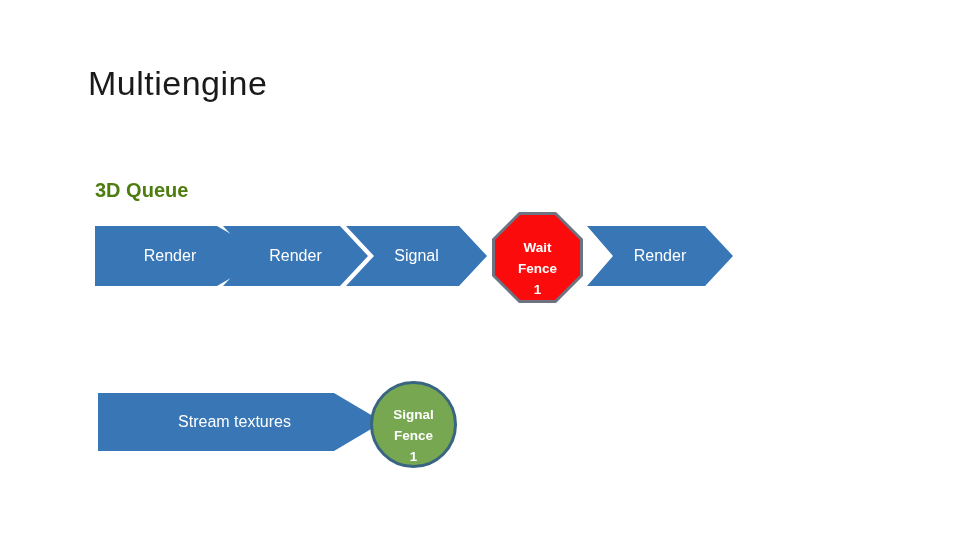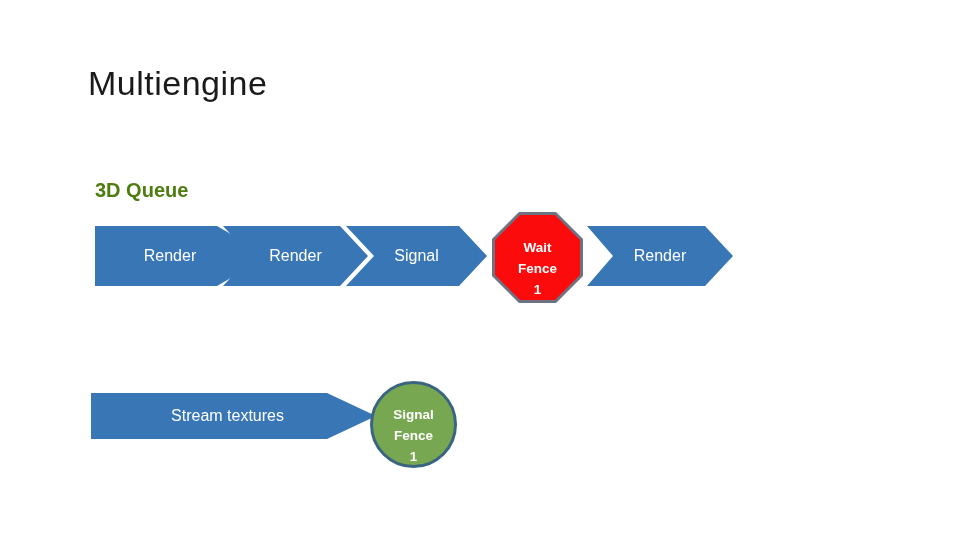--- a/index.html
+++ b/index.html
@@ -64,23 +64,23 @@
   .seg3 {
     left: 346px; width: 141px;
     clip-path: polygon(0 0, 113px 0, 100% 50%, 113px 100%, 0 100%, 28px 50%);
   }
   .seg4 {
     left: 587px; width: 146px;
     clip-path: polygon(0 0, 118px 0, 100% 50%, 118px 100%, 0 100%, 26px 50%);
   }
   .copy-arrow {
     top: 393px;
-    left: 91px;
+    left: 98px;
     width: 273px;
-    height: 46px;
+    height: 58px;
     clip-path: polygon(0 0, 236px 0, 100% 50%, 236px 100%, 0 100%);
     padding-right: 12px;
   }
 
   
   .octagon-wrap {
     position: absolute;
     left: 492px;
     top: 212px;
     width: 91px;

